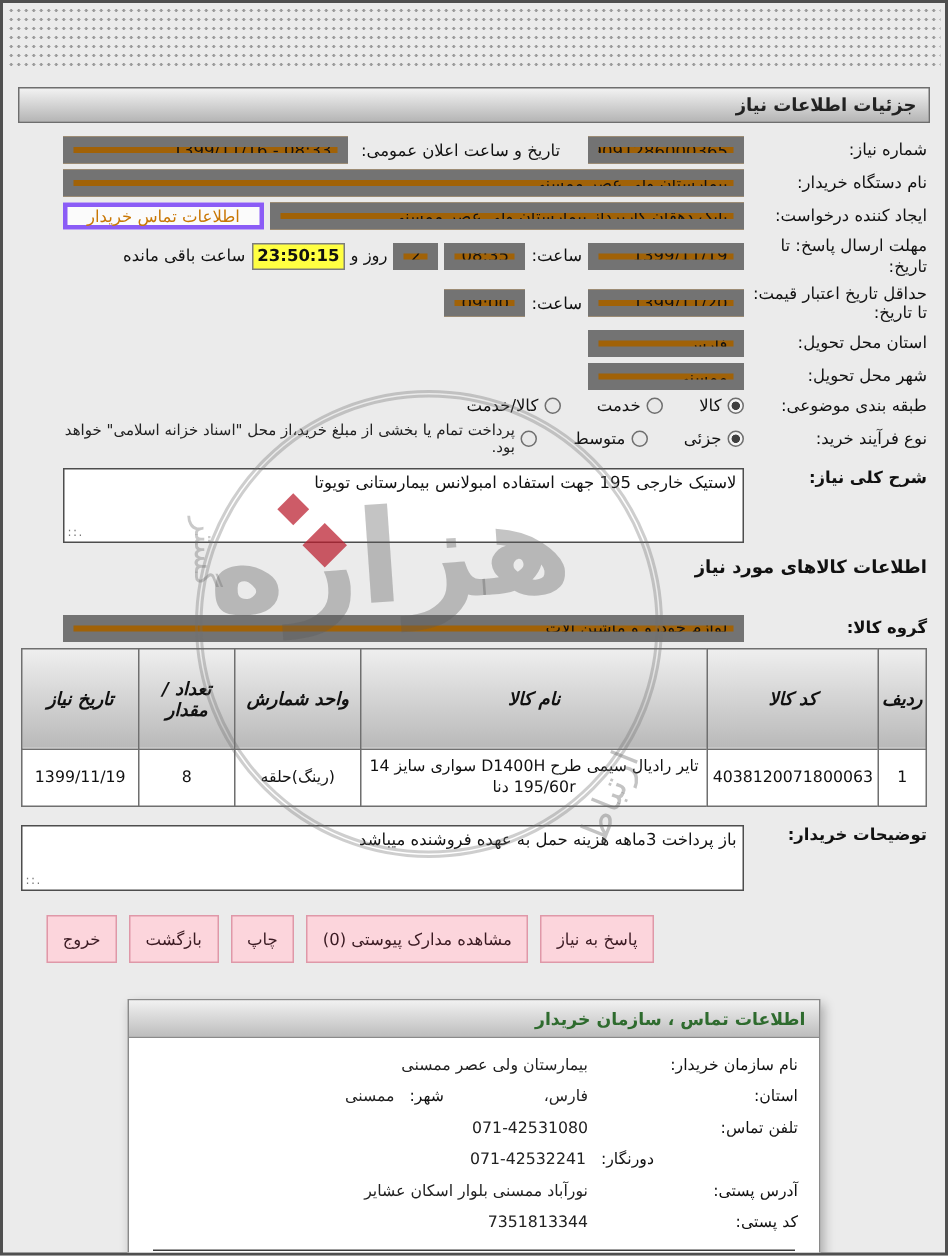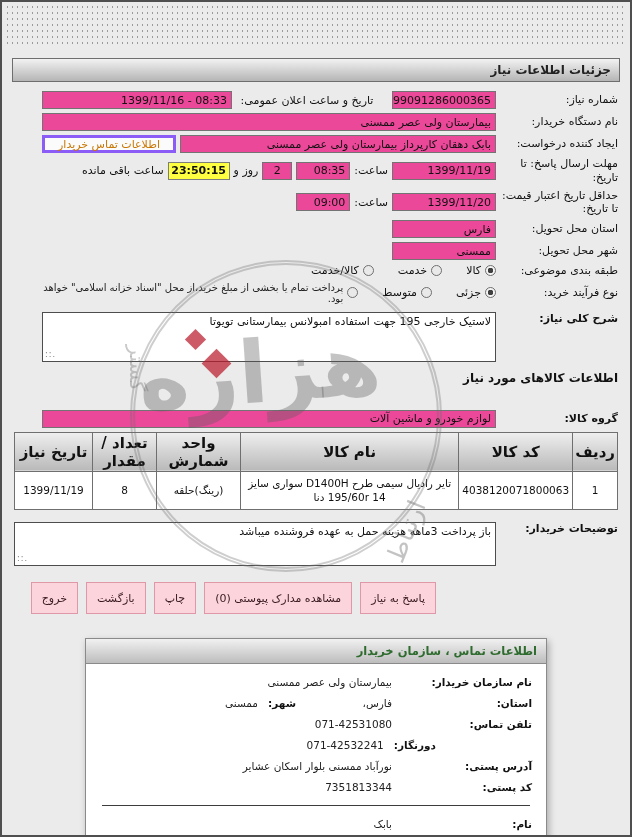--- a/index.html
+++ b/index.html
@@ -26,21 +26,21 @@
     padding:4px 8px;
     font-weight:bold; font-size:12px; color:#222;
   }
   .form { padding:0 12px; position:relative; z-index:2; }
   .row { display:flex; align-items:center; margin-bottom:4px; gap:4px; }
   .row.top { align-items:flex-start; }
   .lbl { width:118px; text-align:right; flex-shrink:0; line-height:1.25; }
   .lbl.b { font-weight:bold; }
   .lbl2 { width:142px; text-align:center; flex-shrink:0; margin-right:10px; }
   .inp {
-    background:#ec4899; border:1px solid #737373; height:18px;
+    background:#a16207; border:7px solid #737373; height:18px;
     display:flex; align-items:center; padding:0 4px; overflow:hidden; white-space:nowrap;
   }
   .w104 { width:104px; } .w66 { width:54px; } .w30 { width:30px; justify-content:center; }
   .grow { flex:1; }
   .ml28 { margin-left:28px; }
   .slbl { flex-shrink:0; }
   .yellow { background:#ffff42; border:1px solid #7d7d7d; width:62px; justify-content:center; font-weight:bold; }
   .ltr { direction:ltr; unicode-bidi:embed; }
   .contact-link {
     width:134px; height:18px; margin-left:28px;
@@ -58,21 +58,21 @@
   .tbox {
     position:relative; background:#fff; border:1px solid #4d4d4d;
     flex:1; height:50px; padding:2px 4px; line-height:1.35;
   }
   .tbox.short { height:44px; }
   .rh { position:absolute; bottom:0; left:2px; font-size:8px; color:#777; letter-spacing:1px; cursor:nwse-resize; }
   .sec-title { font-weight:bold; font-size:12px; margin:9px 0 25px; }
   table.goods { width:100%; border-collapse:collapse; margin-top:4px; }
   table.goods th {
     background:linear-gradient(#efefef,#b9b9b9);
-    border:1px solid #6f6f6f; font-size:15px; padding:1px 2px; font-weight:bold;
+    border:1px solid #6f6f6f; font-size:12px; padding:19px 2px; font-weight:bold;font-style:italic;
   }
   table.goods td {
     background:#fff; border:1px solid #6f6f6f; font-size:10.5px;
     padding:4px 3px; text-align:center; line-height:1.4;
   }
   .c-radif { width:32px; } .c-code { width:108px; } .c-unit { width:84px; }
   .c-qty { width:64px; } .c-date { width:78px; }
   .btnrow { display:flex; gap:8px; margin-top:16px; padding-right:182px; align-items:center; }
   .pill {
     background:#fcd5dc; border:1px solid #df98a8; color:#3a1a22;
@@ -85,21 +85,21 @@
     border:1px solid #8a8a8a; box-shadow:2px 3px 7px rgba(0,0,0,0.28);
     position:relative; z-index:3;
   }
   .modal-head {
     background:linear-gradient(#f1f1f1,#bdbdbd);
     border-bottom:1px solid #8a8a8a;
     padding:5px 9px; font-weight:bold; font-size:11.5px; color:#2e6b2e;
   }
   .modal-body { padding:12px 14px; font-size:10.5px; }
   .mrow { display:flex; margin-bottom:9px; align-items:baseline; }
-  .mlbl { font-weight:bold; width:140px; flex-shrink:0; }
+  .mlbl { font-weight:normal; width:140px; flex-shrink:0; }
   .mlbl.auto { width:auto; margin-left:10px; }
   .mval { color:#222; }
   .mval.wf { width:96px; flex-shrink:0; }
   .indent { margin-right:96px; }
   .msep { border-top:1px solid #3d3d3d; margin:12px 2px 12px; }
   .mtitle { font-weight:bold; margin-bottom:10px; }
   
   .watermark { position:absolute; left:128px; top:258px; width:312px; height:312px; pointer-events:none; z-index:6; }
   .wm-ring { position:absolute; inset:0; border:5px double rgba(110,110,110,0.34); border-radius:50%; }
   .wm-main { position:absolute; top:62px; left:8px; font-size:86px; font-weight:bold;

